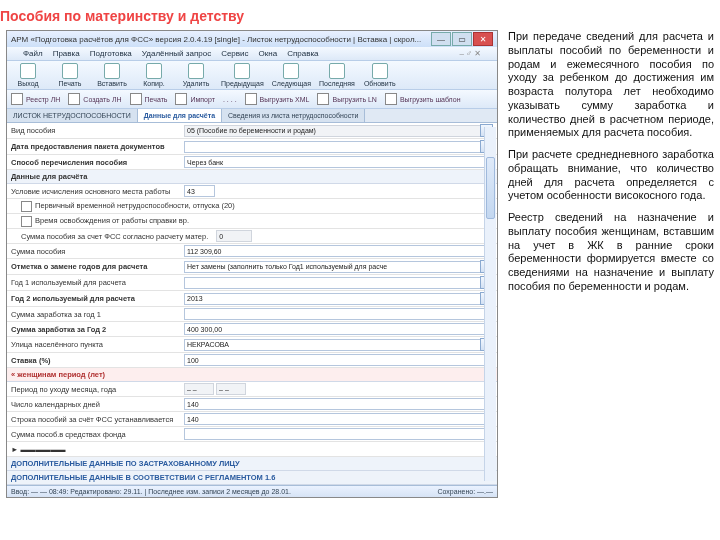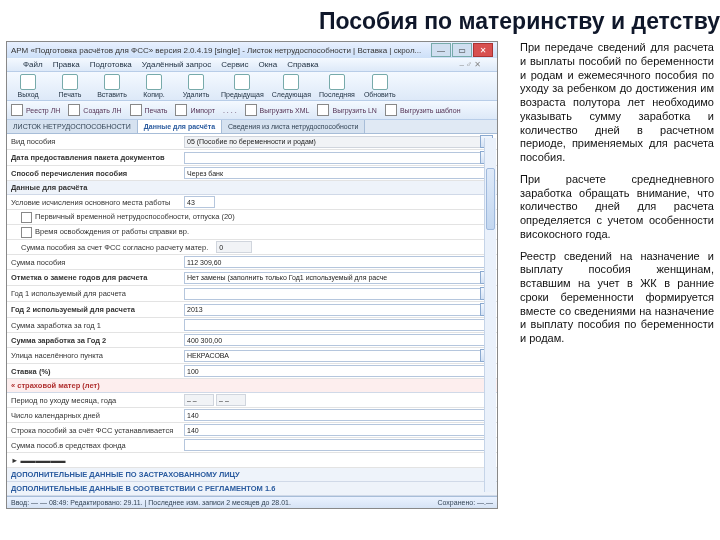--- a/index.html
+++ b/index.html
@@ -1,17 +1,17 @@
 <!DOCTYPE html>
 <html><head>
 <meta charset="utf-8">
 <style>
   body{margin:0;font-family:Arial,sans-serif;background:#fff;font-size:9px;color:#222}
   .slide{width:720px;height:540px;position:relative;overflow:hidden}
-  h1{text-align:right;font-size:23px;font-weight:bold;margin:8px 0 6px 0;color:#0f172a}
+  h1{text-align:left;font-size:14px;font-weight:bold;margin:8px 0 6px 0;color:#ef4444}
   .content{display:flex;gap:6px;padding:0 6px}
   .appwin{width:490px;background:#86efac;border:1px solid #888;position:relative}
   .titlebar{background:linear-gradient(#e8f0ff,#cde0f8);height:16px;display:flex;align-items:center;padding:0 4px;font-size:8px;color:#333}
   .titlebar .wbtns{margin-left:auto;display:flex;gap:1px}
   .wbtn{width:18px;height:12px;background:#d0dff0;border:1px solid #7aa;display:flex;align-items:center;justify-content:center;font-size:8px}
   .wbtn.close{background:#d85050;color:#fff;border-color:#a33}
   .menubar{background:linear-gradient(#f4f9ff,#dde9f8);border-bottom:1px solid #b8cde8;padding:2px 16px;display:flex;gap:10px;font-size:8px;color:#234}
   .toolbar{background:linear-gradient(#f4f9ff,#dde9f8);border-bottom:1px solid #b8cde8;padding:2px 4px;display:flex;gap:8px;font-size:7px;color:#234}
   .tbtn{display:flex;flex-direction:column;align-items:center;gap:1px;min-width:34px}
   .tbtn .ic{width:14px;height:14px;background:#fff;border:1px solid #7aa;border-radius:2px}
@@ -28,21 +28,21 @@
   .val{flex:1;padding:1px 4px;display:flex;align-items:center}
   .inp{flex:1;background:#fff;border:1px solid #b5c6dd;height:10px;padding:0 2px;font-size:7px;display:flex;align-items:center}
   .inp.ro{background:#f1f3f6;border-color:#d0d5dd}
   .dd{width:11px;height:11px;background:linear-gradient(#f2f7fe,#d3e1f4);border:1px solid #8aa9d0;margin-left:-1px;display:flex;align-items:center;justify-content:center;font-size:6px;color:#357}
   .section{background:#eef3fa;padding:2px 4px;font-weight:bold;border-bottom:1px solid #d0d9e8;color:#333}
   .section.blue{color:#2a5b9f}
   .section.red{color:#b03030;background:#fdeeee}
   .chk{width:9px;height:9px;border:1px solid #888;background:#fff;margin-right:3px}
   .statusbar{background:linear-gradient(#eaf2ff,#d6e3f5);border-top:1px solid #a7bdd8;padding:2px 4px;font-size:7px;color:#345;display:flex;gap:10px}
   .sidetext{flex:1;font-size:11px;color:#111;line-height:1.25;text-align:justify}
-  .sidetext p{margin:0 0 8px 16px}
+  .sidetext p{margin:0 0 8px 4px}
   .scrollbar{position:absolute;right:1px;top:96px;bottom:16px;width:11px;background:#eaf1fb;border-left:1px solid #c5d4e8}
   .sthumb{position:absolute;left:1px;right:1px;top:30px;height:60px;background:linear-gradient(#dfeaf9,#c3d7f0);border:1px solid #9fb9dc;border-radius:2px}
 </style>
 </head>
 <body>
 
 <div class="slide">
   <h1>Пособия по материнству и детству</h1>
   <div class="content">
     <div class="appwin">
@@ -225,21 +225,21 @@
               <div class="inp">НЕКРАСОВА</div>
               <div class="dd">▾</div>
             </div>
           </div>
         <div class="row">
             <div class="lbl bold">Ставка (%)</div>
             <div class="val">
               <div class="inp">100</div>
             </div>
           </div>
-        <div class="section red">« страховой матер (лет)</div>
+        <div class="section red">« женщинам период (лет)</div>
         <div class="row">
             <div class="lbl">Период по уходу месяца, года</div>
             <div class="val"><div class="inp ro" style="max-width:24px">– –</div>&nbsp;<div class="inp ro" style="max-width:24px">– –</div></div>
           </div>
         <div class="row">
             <div class="lbl">Число календарных дней</div>
             <div class="val">
               <div class="inp">140</div>
             </div>
           </div>

